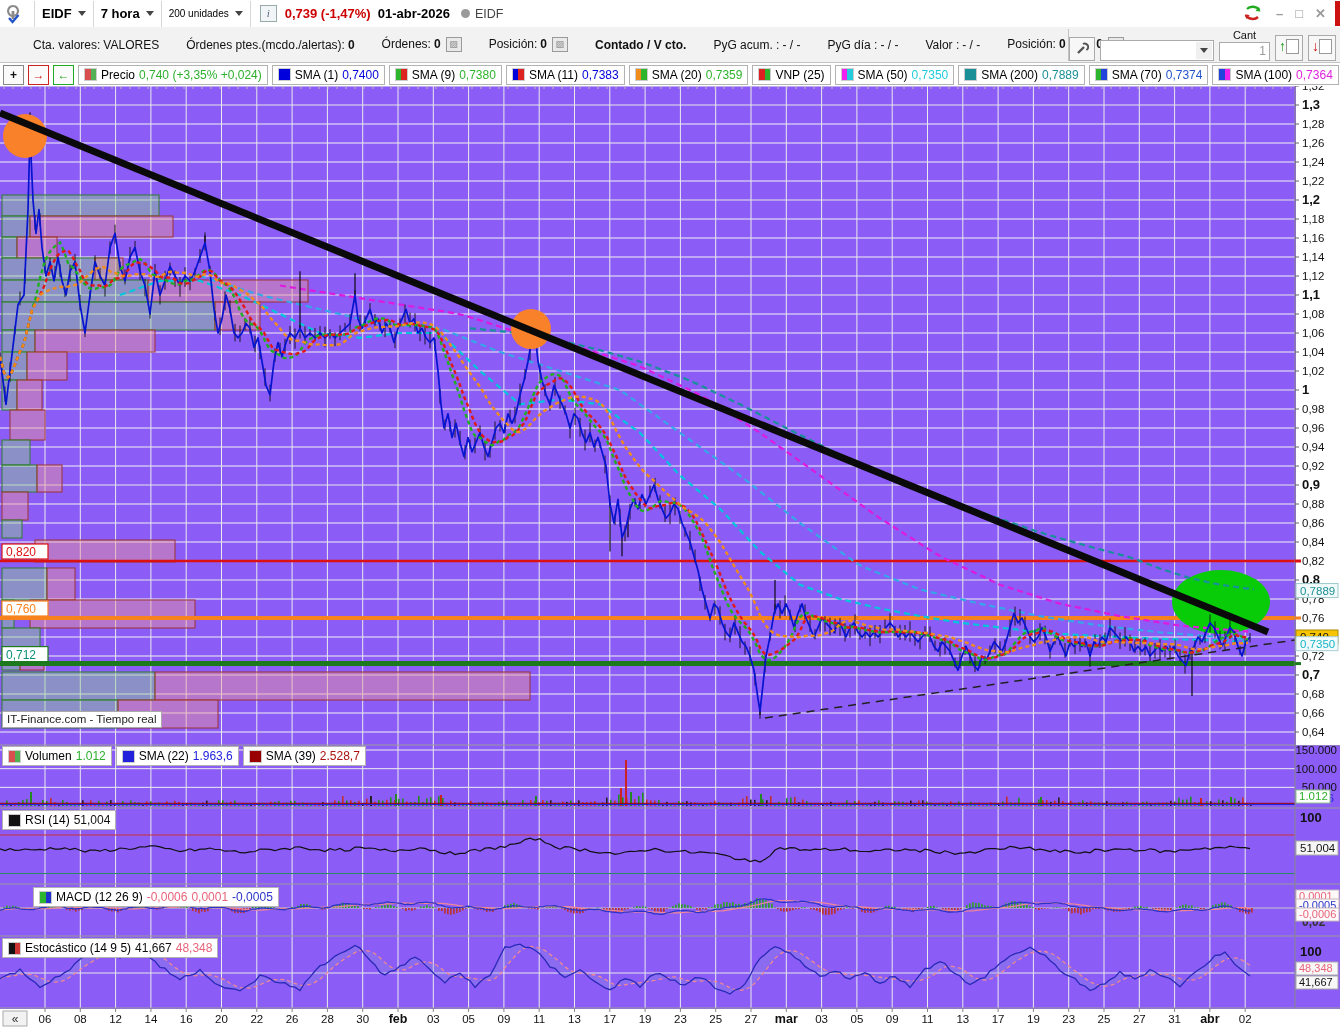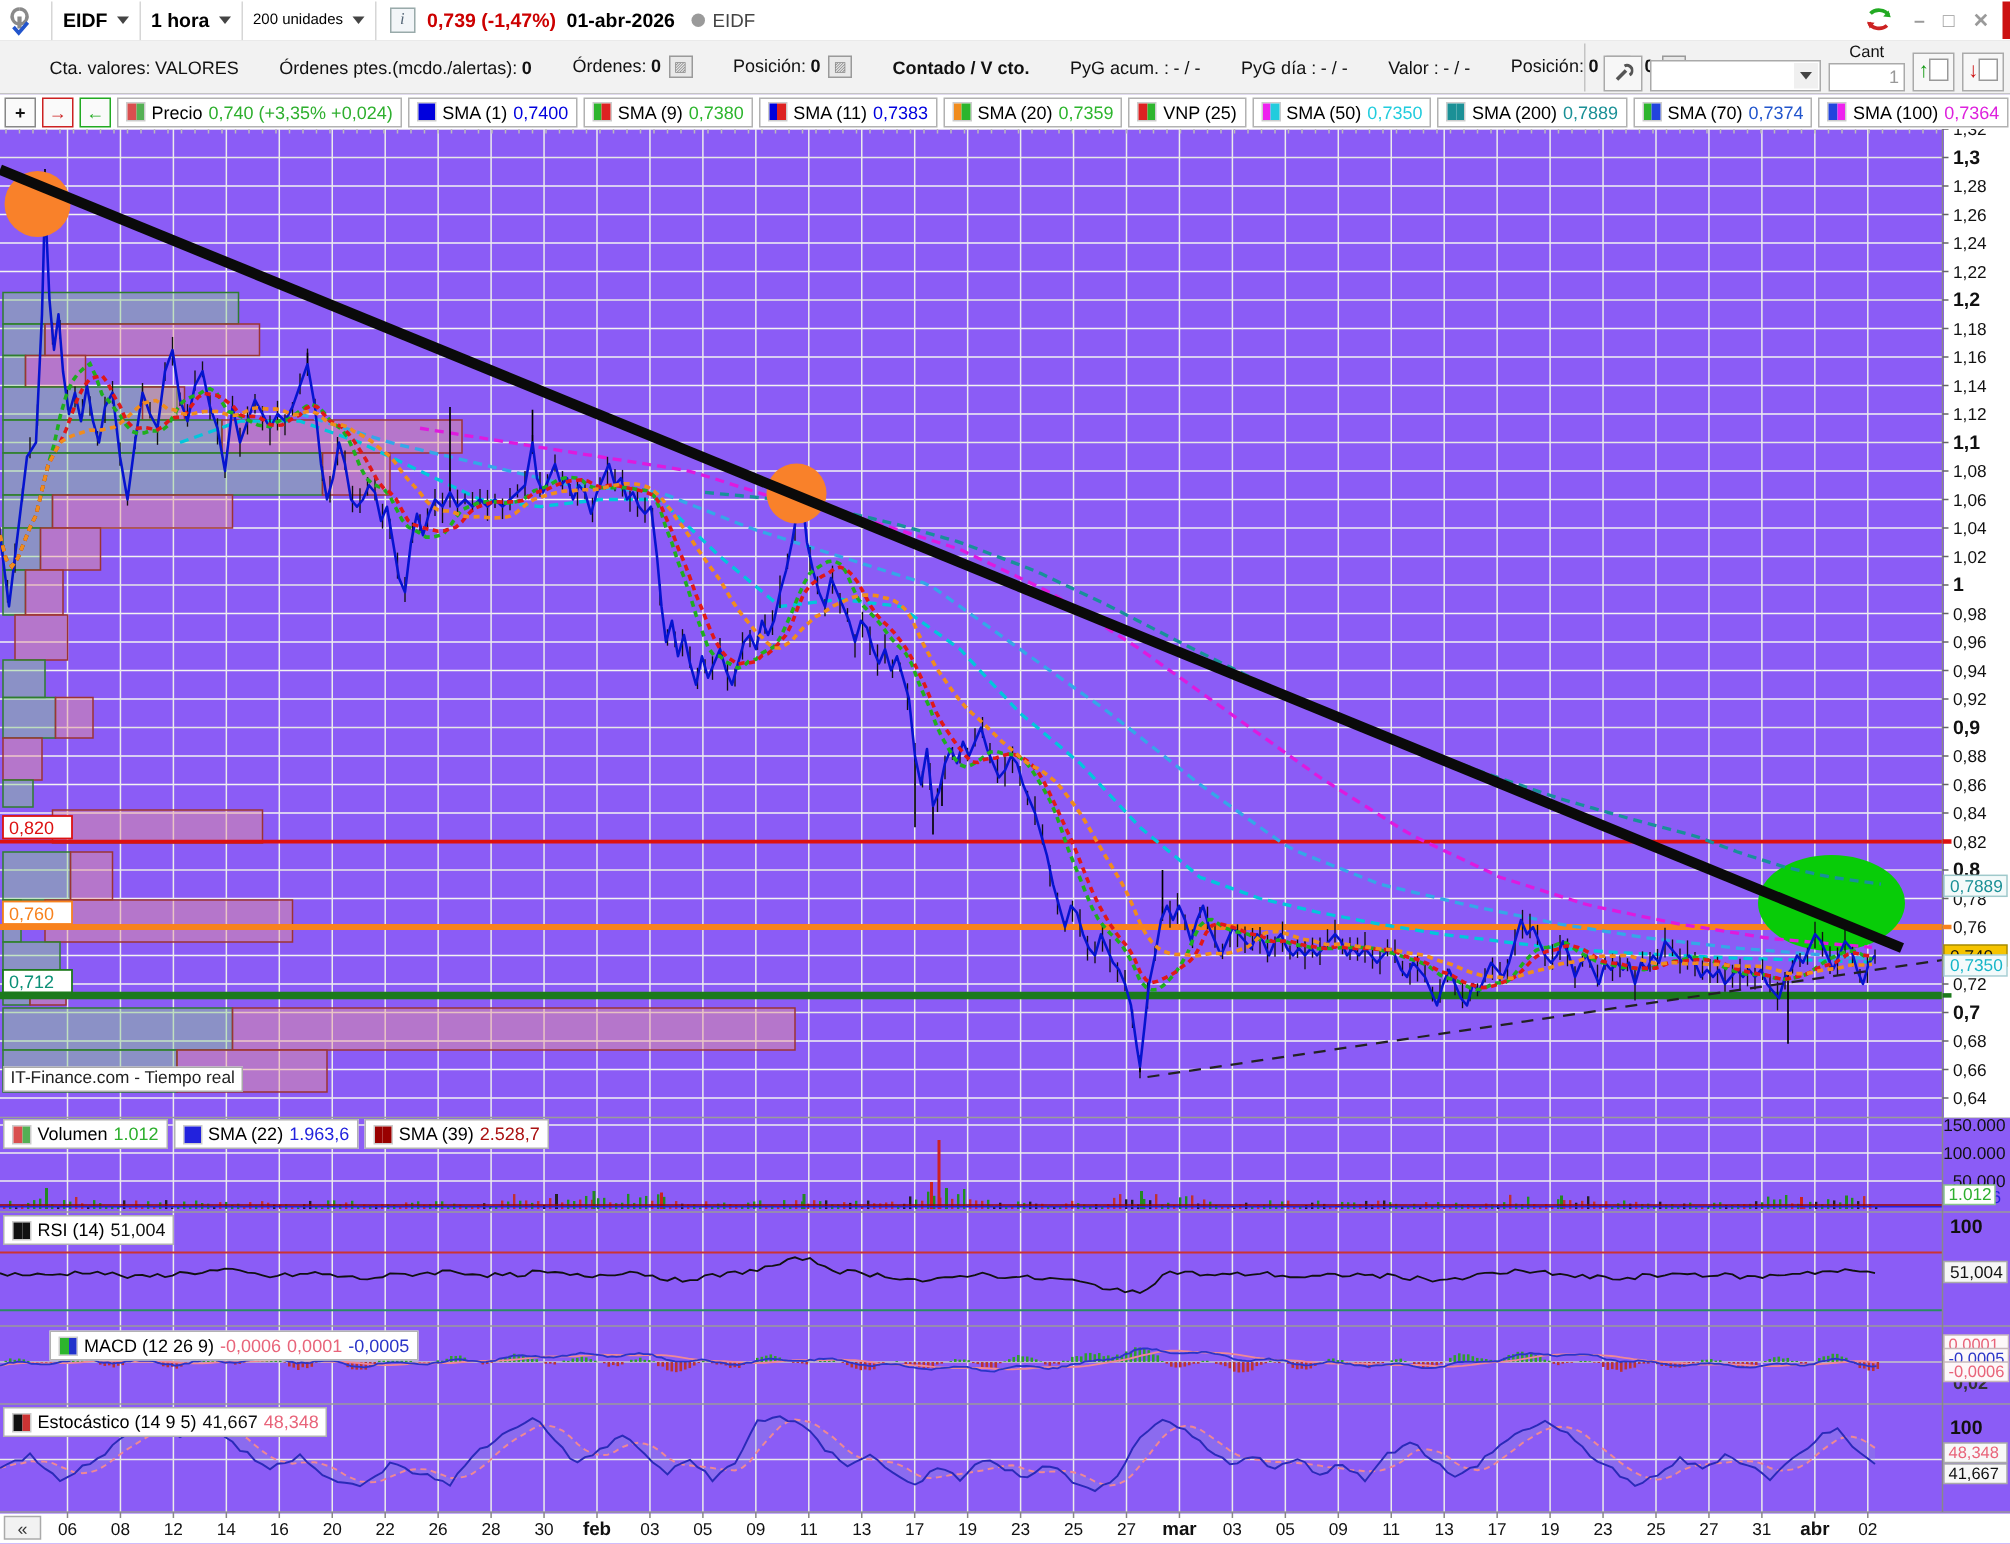--- a/index.html
+++ b/index.html
@@ -15,21 +15,21 @@
   .qdate{font-weight:bold;margin-left:7px;white-space:nowrap;}
   .graydot{width:9px;height:9px;border-radius:50%;background:#9a9a9a;margin:0 5px 0 11px;}
   .feed{color:#444;font-size:12.5px;}
   .winctrl{margin-left:auto;display:flex;align-items:center;gap:12px;padding-right:14px;color:#9a9a9a;font-size:13px;font-weight:bold;}
   .winctrl span{cursor:default;}
   .redstripe{position:absolute;right:0;top:1px;width:5px;height:25px;background:#cc1111;}
   
   .accountbar{position:absolute;top:27px;left:0;width:1340px;height:35px;background:#f2f2f2;border-bottom:1px solid #c4c4c4;font-size:12px;color:#111;display:flex;align-items:center;}
   .acct-field{margin-right:27px;white-space:nowrap;display:flex;align-items:flex-start;gap:3px;}
   .mini-ic{display:inline-block;width:14px;height:13px;border:1px solid #9a9a9a;background:#e9e9e9;color:#888;font-size:9px;line-height:12px;text-align:center;margin-left:2px;}
-  .rightcluster{position:absolute;right:4px;top:2px;display:flex;align-items:flex-end;gap:5px;border-left:1px solid #c4c4c4;padding-left:12px;height:32px;}
+  .rightcluster{position:absolute;right:4px;top:2px;display:flex;align-items:flex-end;gap:5px;border-left:1px solid #c4c4c4;padding-left:0;height:32px;}
   .toolbtn{width:24px;height:22px;border:1px solid #aaa;background:#f7f7f7;display:flex;align-items:center;justify-content:center;}
   .combo{width:112px;height:19px;border:1px solid #aaa;background:#fff;position:relative;}
   .combo .cbtn{position:absolute;right:1px;top:1px;bottom:1px;width:16px;background:#f0f0f0;display:flex;align-items:center;justify-content:center;}
   .cantcol{display:flex;flex-direction:column;align-items:center;}
   .cantlbl{font-size:11px;color:#111;margin-bottom:1px;}
   .cantinput{width:46px;height:17px;border:1px solid #aaa;background:#fff;color:#999;font-size:12px;text-align:right;padding-right:3px;line-height:17px;}
   .obtn{width:26px;height:24px;border:1px solid #aaa;background:#f7f7f7;position:relative;}
   .obtn .page{position:absolute;right:3px;top:3px;width:11px;height:13px;background:#fff;border:1px solid #999;}
   .obtn .arr{position:absolute;left:3px;top:2px;font-weight:bold;font-size:14px;}
   .arr.up{color:#119911;}
@@ -58,21 +58,21 @@
       <rect x="8.6" y="8" width="2.8" height="8" fill="#8a8a8a"></rect>
       <path d="M6 15 l3.5 4 l6 -7" fill="none" stroke="#2255cc" stroke-width="2.4"></path>
     </svg>
     <span class="vsep"></span>
     <span class="dd">
         <span>EIDF</span>
         <span class="caret"></span>
       </span>
     <span class="vsep"></span>
     <span class="dd">
-        <span>1 hora</span>
+        <span>7 hora</span>
         <span class="caret"></span>
       </span>
     <span class="vsep"></span>
     <span class="dd normal">
         <span>200 unidades</span>
         <span class="caret"></span>
       </span>
     <span class="vsep"></span>
     <span class="infoicon">i</span>
     <span class="quote">0,739 (-1,47%)</span>

